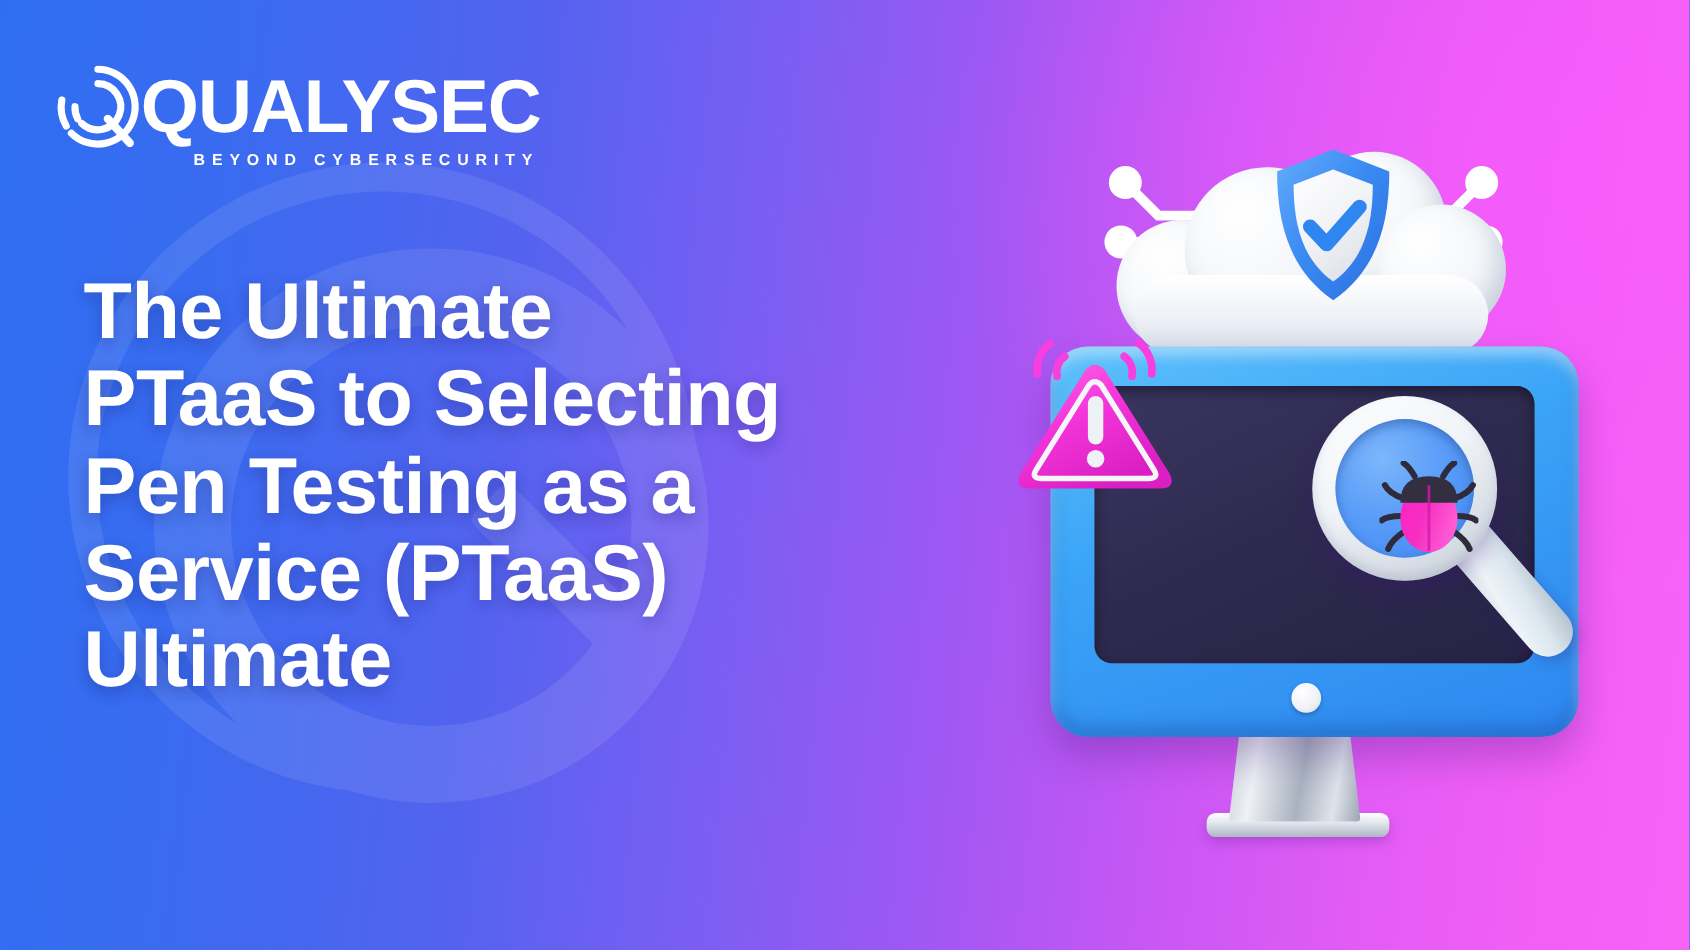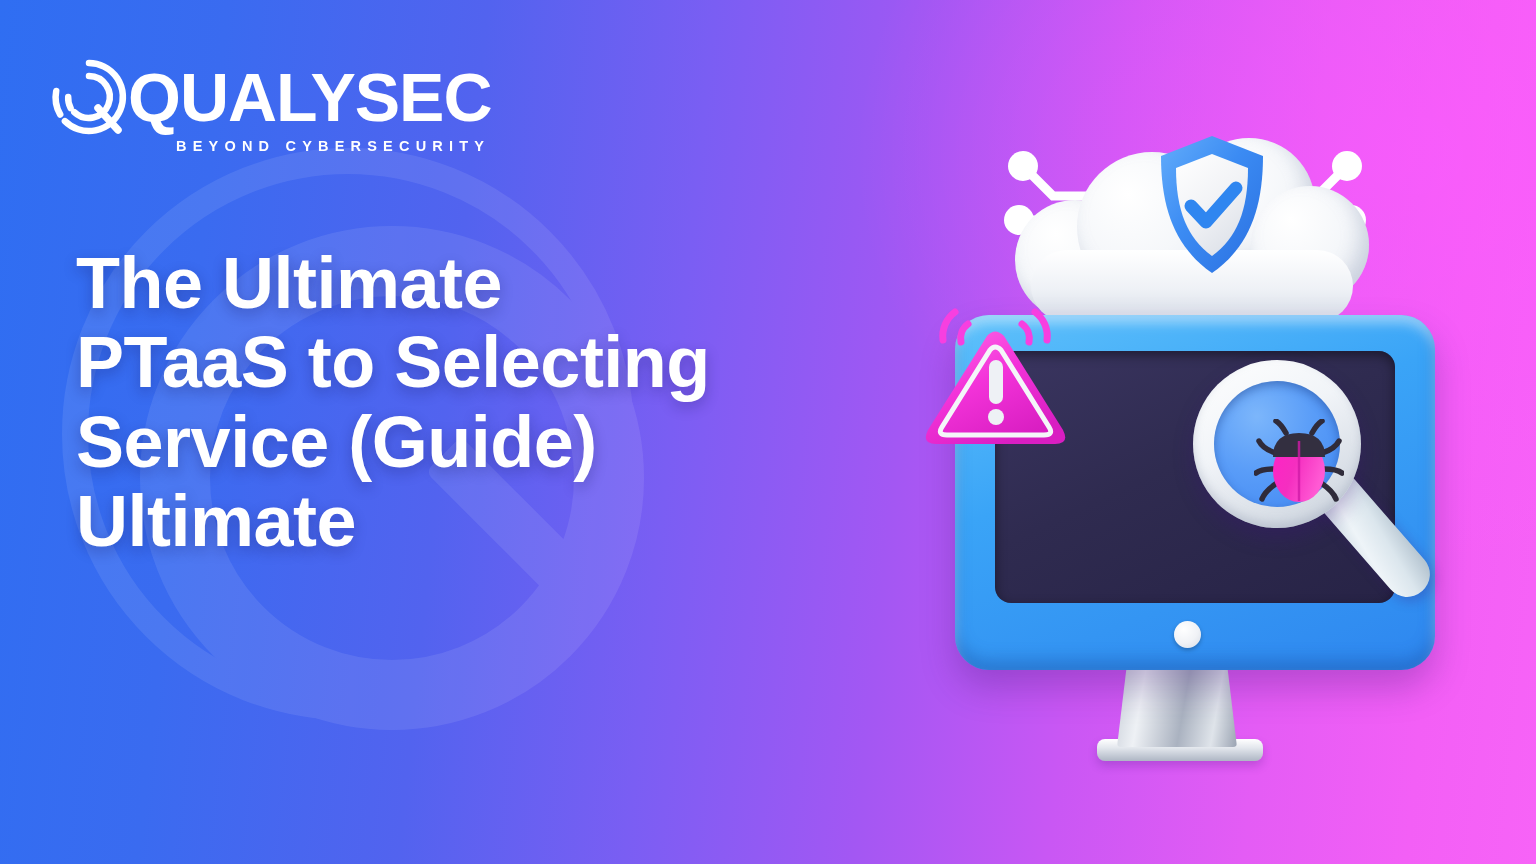--- a/index.html
+++ b/index.html
@@ -152,21 +152,22 @@
         <path d="M48 50 L68 72" fill="none" stroke="#ffffff" stroke-width="7.5" stroke-linecap="round"></path>
       </svg>
     </div>
     <div class="logo-word">QUALYSEC</div>
     <div class="logo-tagline">BEYOND CYBERSECURITY</div>
   </div>
 
   <h1 class="headline">
     <span class="ln">The Ultimate</span>
     <span class="ln">PTaaS to Selecting</span>
-    <span class="ln">Service (Guide)</span>
+    <span class="ln">Pen Testing as a</span>
+    <span class="ln">Service (PTaaS)</span>
     <span class="ln">Ultimate</span>
   </h1>
 
   <div class="art">
 
     <div class="circuit">
       <svg viewBox="0 0 560 240" width="560" height="240" aria-hidden="true">
         <g stroke="#ffffff" stroke-width="9" fill="none" stroke-linecap="round">
           <path d="M120 58 L148 86 L230 86"></path>
           <path d="M118 110 L230 110"></path>

